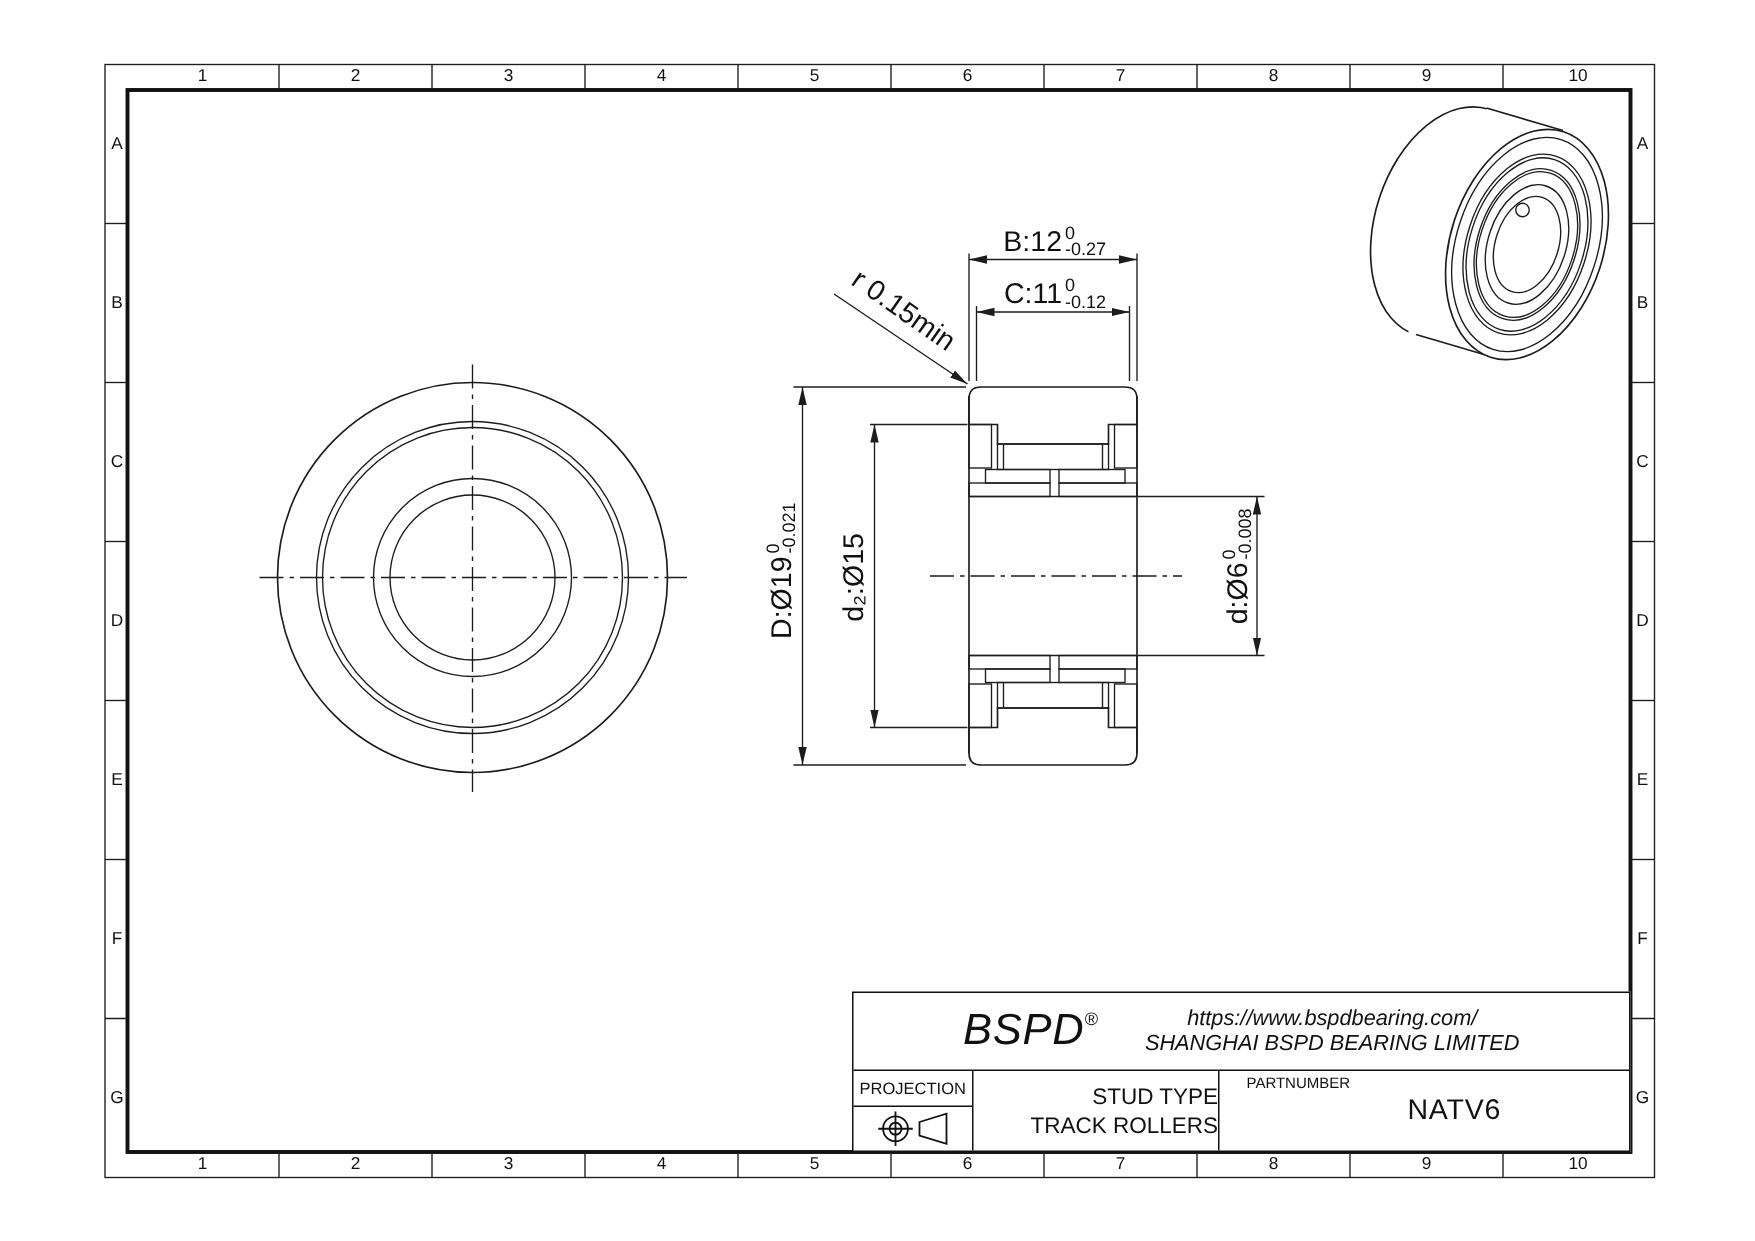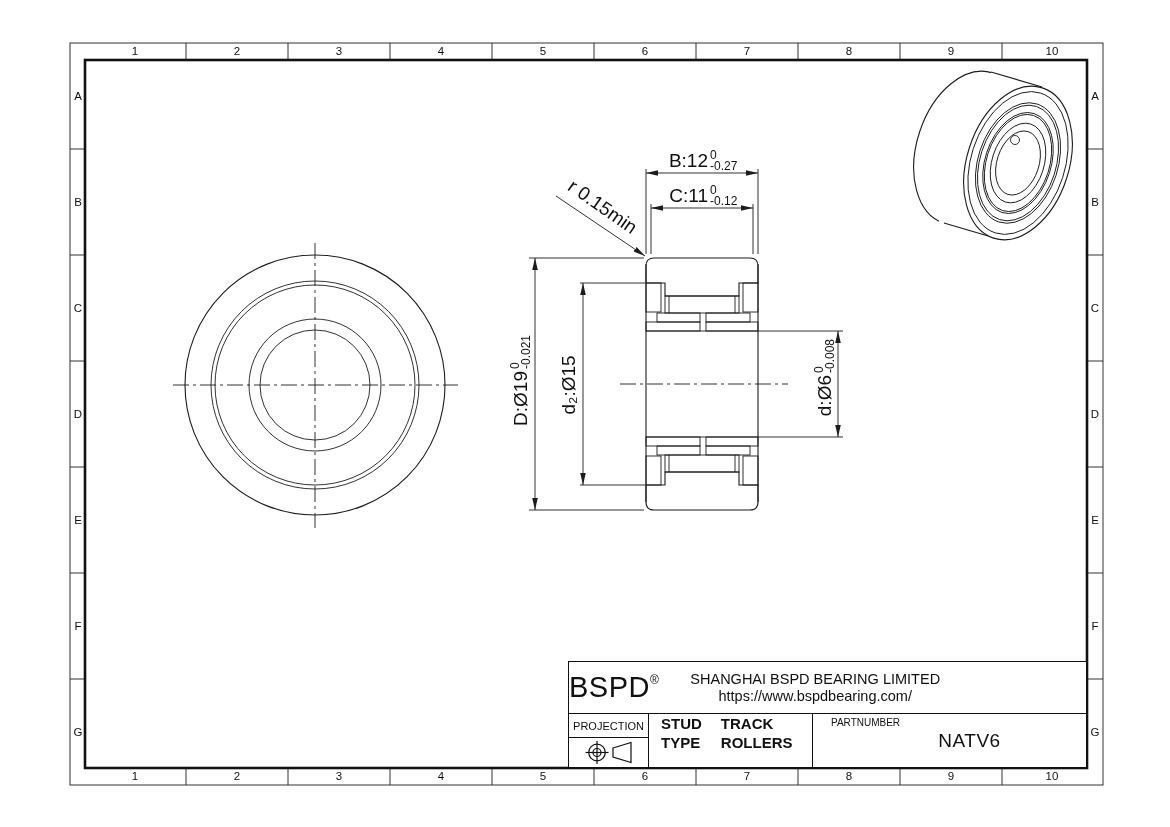--- a/index.html
+++ b/index.html
@@ -14,32 +14,32 @@
   .dim{font-family:"Liberation Sans",sans-serif;font-size:19px;fill:#111;}
   .tol{font-family:"Liberation Sans",sans-serif;font-size:12px;fill:#111;}
   .gl{position:absolute;font-size:11.5px;color:#111;text-align:center;line-height:17px;height:17px;}
   .gt{top:43px;width:40px;}
   .gb{top:768px;width:40px;}
   .gs{width:16px;line-height:16px;height:16px;}
   
   .tb{position:absolute;left:568px;top:661px;width:519px;height:107px;border:1.4px solid #111;
       box-sizing:border-box;display:flex;flex-direction:column;background:#fff;}
   .tb-top{height:52px;border-bottom:1.4px solid #111;display:flex;align-items:center;
-      gap:31px;box-sizing:border-box;}
+      justify-content:center;gap:31px;box-sizing:border-box;font-style:italic;}
   .logo{font-size:29px;letter-spacing:0.5px;white-space:nowrap;}
   .logo sup{font-size:12px;vertical-align:13px;}
   .co{text-align:center;font-size:14.5px;line-height:17px;}
   .tb-bot{flex:1;display:flex;box-sizing:border-box;gap:12px;}
   .cellA{width:80px;border-right:1.4px solid #111;display:flex;flex-direction:column;box-sizing:border-box;}
   .projlab{height:24px;line-height:24px;border-bottom:1.4px solid #111;font-size:11px;
       text-align:center;box-sizing:border-box;}
   .projsym{flex:1;display:flex;align-items:center;justify-content:center;}
   .pln{fill:none;stroke:#111;stroke-width:1.2;}
-  .cellB{width:152px;border-right:1.4px solid #111;display:flex;flex-direction:row;align-items:flex-start;
-      justify-content:center;font-size:15px;line-height:19px;box-sizing:border-box;font-weight:bold;}
+  .cellB{width:152px;border-right:1.4px solid #111;display:flex;flex-direction:column;align-items:flex-end;
+      justify-content:center;font-size:15px;line-height:19px;box-sizing:border-box;}
   .cellC{flex:1;position:relative;display:flex;align-items:center;justify-content:center;}
   .pnlab{position:absolute;top:3px;left:6px;font-size:10px;text-align:center;}
   .pn{font-size:19px;letter-spacing:0.5px;margin-left:28px;}
 </style>
 </head>
 <body>
 
 <div class="page">
 
   <svg class="art" width="1170" height="827" viewBox="0 0 1170 827">
@@ -248,22 +248,22 @@
   <span class="gl gs" style="left:1087px;top:300px">C</span>
   <span class="gl gs" style="left:1087px;top:406px">D</span>
   <span class="gl gs" style="left:1087px;top:512px">E</span>
   <span class="gl gs" style="left:1087px;top:618px">F</span>
   <span class="gl gs" style="left:1087px;top:724px">G</span>
 
   <div class="tb">
     <div class="tb-top">
       <div class="logo"><span>BSPD</span><sup>®</sup></div>
       <div class="co">
+        <div>https://www.bspdbearing.com/</div>
         <div>SHANGHAI BSPD BEARING LIMITED</div>
-        <div>https://www.bspdbearing.com/</div>
       </div>
     </div>
     <div class="tb-bot">
       <div class="cellA">
         <div class="projlab">PROJECTION</div>
         <div class="projsym">
           <svg width="48" height="27" viewBox="0 0 48 27">
             <circle cx="12" cy="13.5" r="8.3" class="pln"></circle>
             <circle cx="12" cy="13.5" r="4" class="pln"></circle>
             <line x1="0.5" y1="13.5" x2="23.5" y2="13.5" class="pln"></line>

